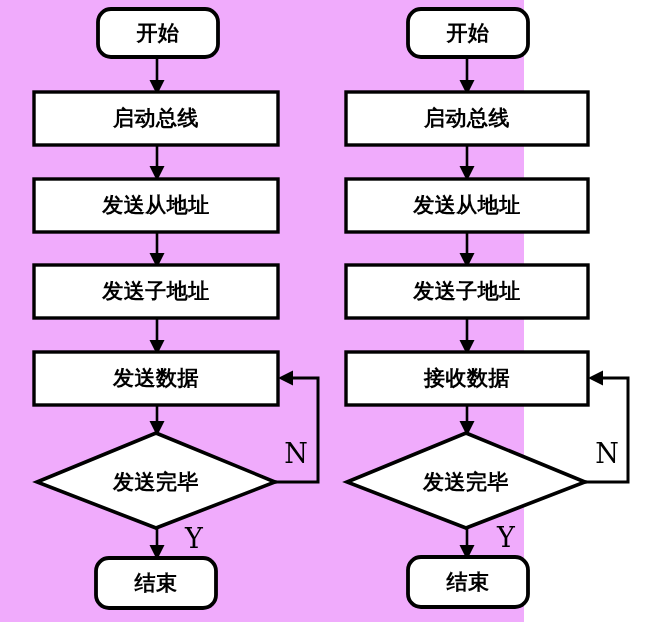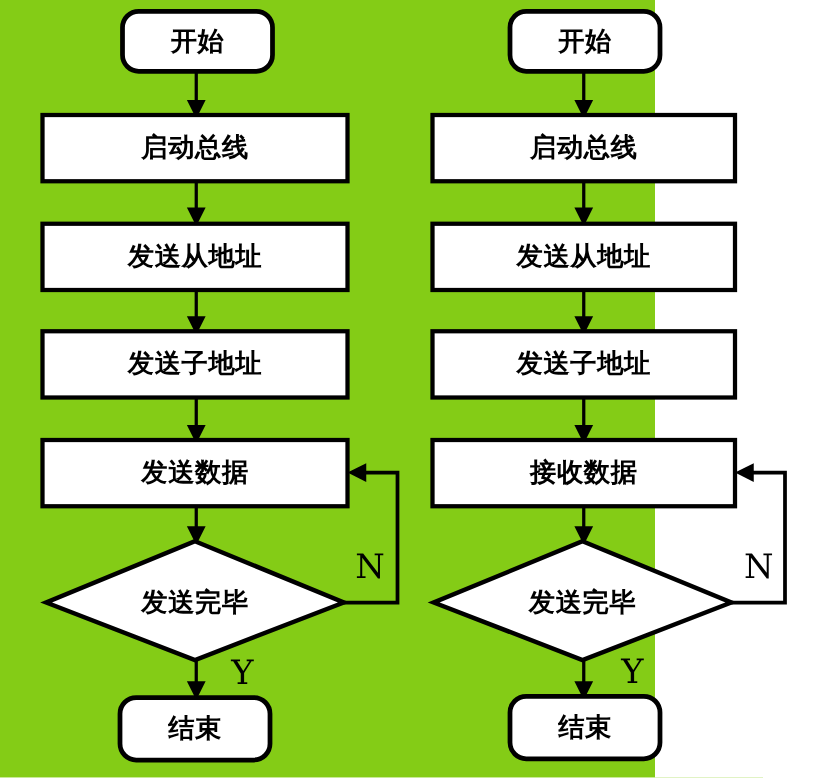--- a/index.html
+++ b/index.html
@@ -10,21 +10,21 @@
   body {
     width: 652px;
     height: 622px;
     font-family: "DejaVu Sans", "Liberation Sans", sans-serif;
     overflow: hidden;
   }
   #figure {
     position: relative;
     width: 524px;
     height: 622px;
-    background: #84cc16;
+    background: #f0abfc;
   }
   #figure svg {
     position: absolute;
     top: 0;
     left: 0;
   }
   .node-shape {
     fill: #ffffff;
     stroke: #000000;
     stroke-width: 3.4;

